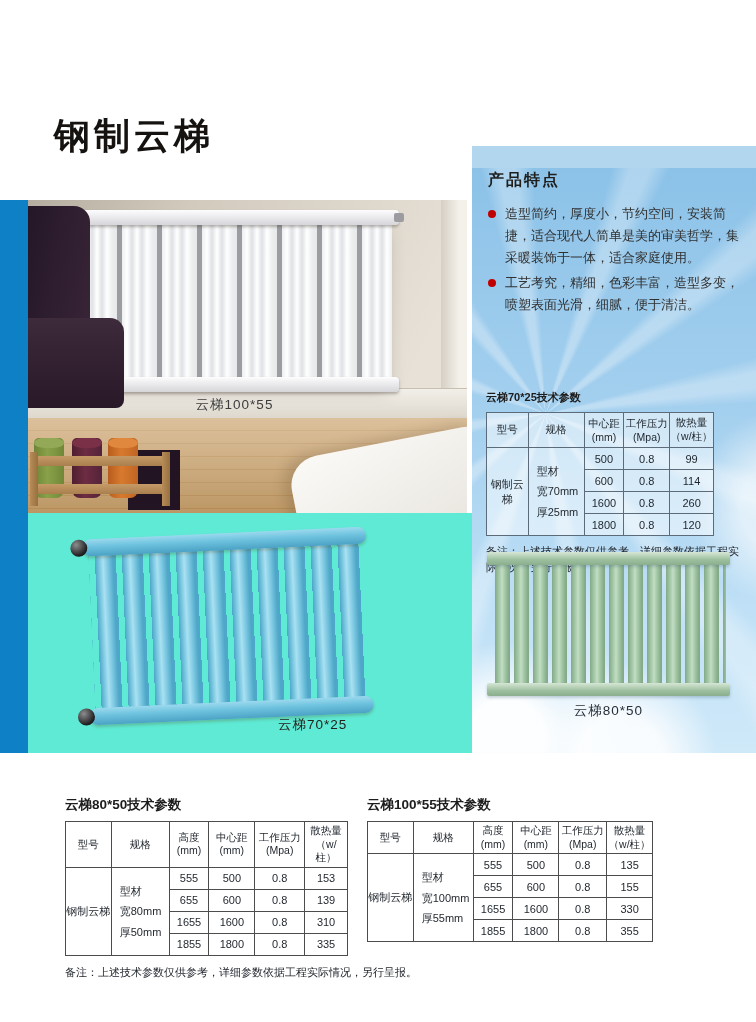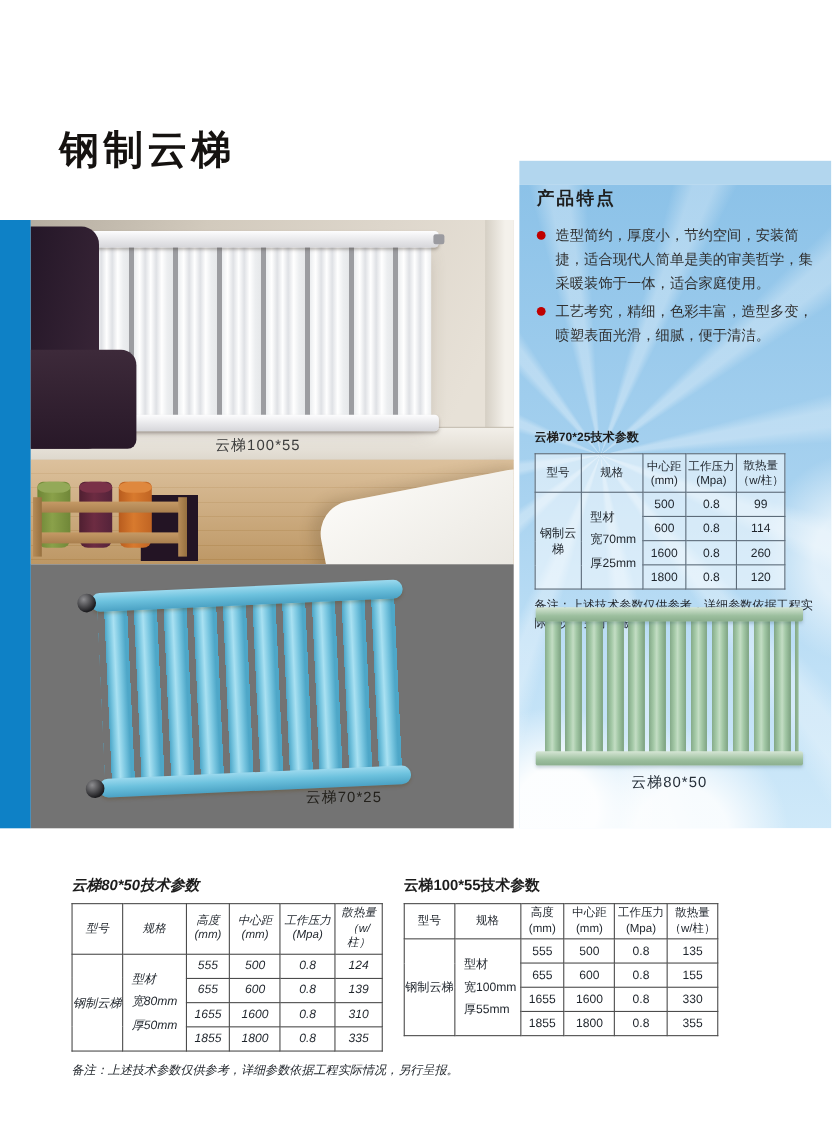--- a/index.html
+++ b/index.html
@@ -55,21 +55,21 @@
               #9c9da1 0px,#9c9da1 5px,#eceef0 5px,#ffffff 10px,#dfe1e5 15px,
               #ffffff 20px,#dfe1e5 25px,#ffffff 30px,#eceef0 35px,#e6e8ea 40px);}
   .photo-label{position:absolute;left:49px;top:196px;width:315px;text-align:center;
                font-size:13.5px;color:#3c3c3c;letter-spacing:1px;}
   
   .ottoman{position:absolute;right:-32px;bottom:-28px;width:205px;height:100px;
            background:linear-gradient(160deg,#fbfaf7,#e7e4dd);border-radius:30px 26px 0 0;
            transform:rotate(-11deg);box-shadow:-8px -4px 12px rgba(70,55,35,.18);}
 
   
-  .yellow-panel{position:absolute;left:28px;top:513px;width:439px;height:240px;background:#737373;overflow:hidden;}
+  .yellow-panel{position:absolute;left:28px;top:513px;width:439px;height:240px;background:#5eead4;overflow:hidden;padding-left:12px;}
   .blue-radiator{position:absolute;left:62px;top:20px;width:278px;height:186px;transform:rotate(-2.6deg);}
   .br-rail{position:absolute;left:-4px;right:-2px;height:17px;border-radius:9px;
            background:linear-gradient(180deg,#9bd9ee,#6dc2de 45%,#4ba2c4);box-shadow:0 2px 3px rgba(90,60,0,.25);}
   .br-rail.top{top:0;} .br-rail.bottom{bottom:0;}
   .br-cap{position:absolute;left:-12px;top:0;width:17px;height:17px;border-radius:50%;
           background:radial-gradient(circle at 35% 30%,#8d8d90,#1d1d20 70%);}
   .br-tubes{position:absolute;left:2px;right:2px;top:15px;bottom:15px;
             background:repeating-linear-gradient(90deg,
               rgba(0,0,0,0) 0px,rgba(0,0,0,0) 6px,#4ea7c8 6px,#79c6e0 10px,#a9e1f2 14px,
               #79c6e0 19px,#4ea7c8 24px,#4ea7c8 27px);}
@@ -107,21 +107,21 @@
   .gr-flange.top{top:0;} .gr-flange.bottom{bottom:0;}
   .gr-tubes{position:absolute;left:4px;right:4px;top:11px;bottom:11px;
             background:repeating-linear-gradient(90deg,
               rgba(0,0,0,0) 0px,rgba(0,0,0,0) 4px,#84a988 4px,#a3c8a6 8px,#c3ddc4 11px,
               #a3c8a6 14px,#84a988 18px,#84a988 19px);}
   .green-label{position:absolute;left:15px;top:556px;width:243px;text-align:center;
                font-size:13.5px;color:#27303a;letter-spacing:1px;}
 
   
   .tblock{position:absolute;top:796px;}
-  .tblock-left{left:65px;width:283px;font-style:italic;}
+  .tblock-left{left:65px;width:283px;}
   .tblock-right{left:367px;width:286px;}
   .tblock-title{margin:0 0 7px 0;font-size:13.5px;font-weight:bold;color:#1c1c1c;}
   .bottom-table{width:100%;font-size:10.5px;}
   .bottom-table th,.bottom-table td{border:1px solid #4c4c4c;}
   .bottom-table th{font-weight:normal;padding:2px 0;line-height:1.3;}
   .bottom-table td{height:19px;font-size:11px;}
   .t-note{margin-top:9px;font-size:11px;color:#23282e;white-space:nowrap;}
 </style>
 </head>
 <body>
@@ -302,21 +302,21 @@
           <tr>
             <td rowspan="4">钢制云梯</td>
             <td rowspan="4" class="spec-cell">
               <div>型材</div>
               <div>宽80mm</div>
               <div>厚50mm</div>
             </td>
             <td>555</td>
             <td>500</td>
             <td>0.8</td>
-            <td>124</td>
+            <td>153</td>
           </tr>
           <tr>
             <td>655</td>
             <td>600</td>
             <td>0.8</td>
             <td>139</td>
           </tr>
           <tr>
             <td>1655</td>
             <td>1600</td>

